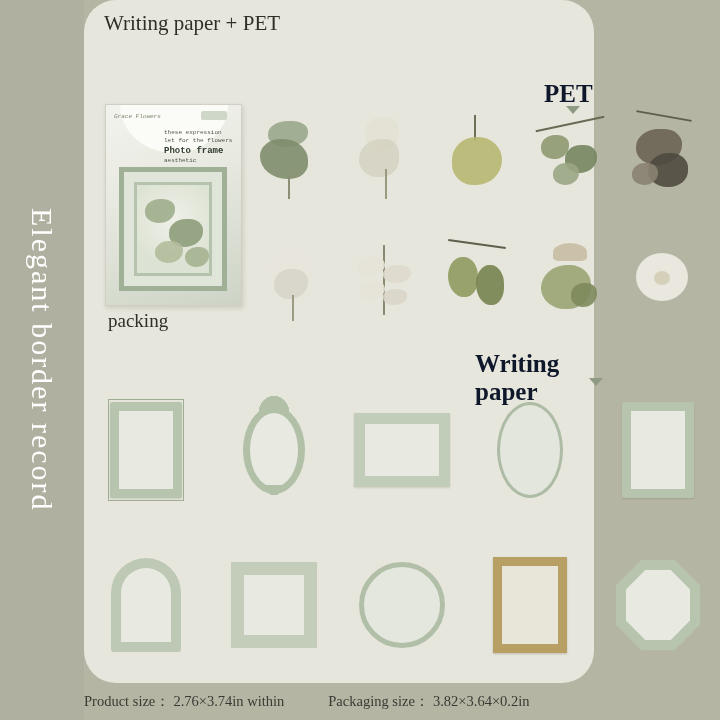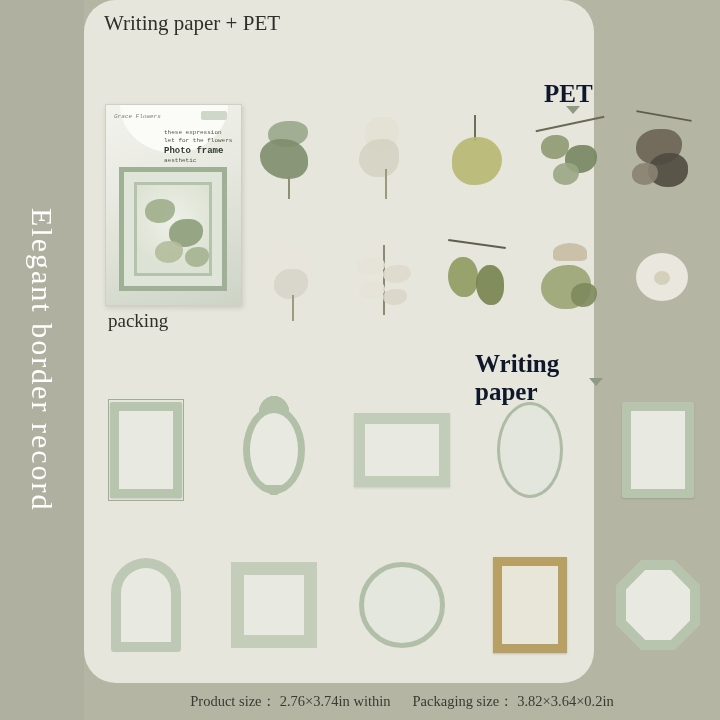--- a/index.html
+++ b/index.html
@@ -45,22 +45,22 @@
     background: #e6e6dc;
     border-radius: 32px;
   }
   .footer {
     position: absolute;
     left: 84px; top: 683px;
     width: 636px; height: 37px;
     background: #b5b5a4;
     display: flex;
     align-items: center;
-    justify-content: center;
-    gap: 22px;
+    justify-content: flex-start;
+    gap: 44px;
     color: #3a3a34;
     font-size: 14.5px;
   }
   .heading {
     position: absolute;
     left: 20px; top: 10px;
     width: 600px;
     font-size: 21px;
     line-height: 26px;
     color: #2f2f2a;

